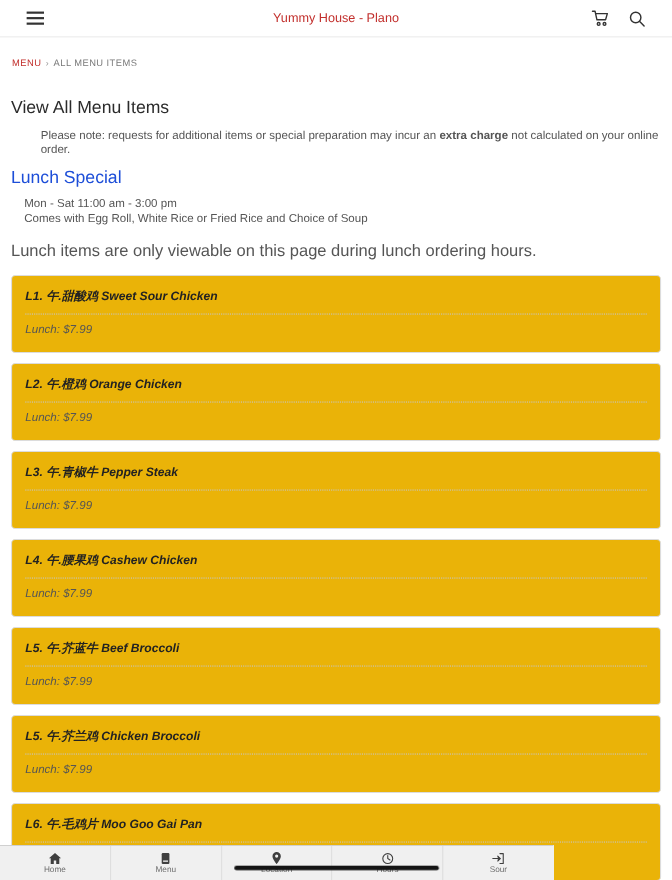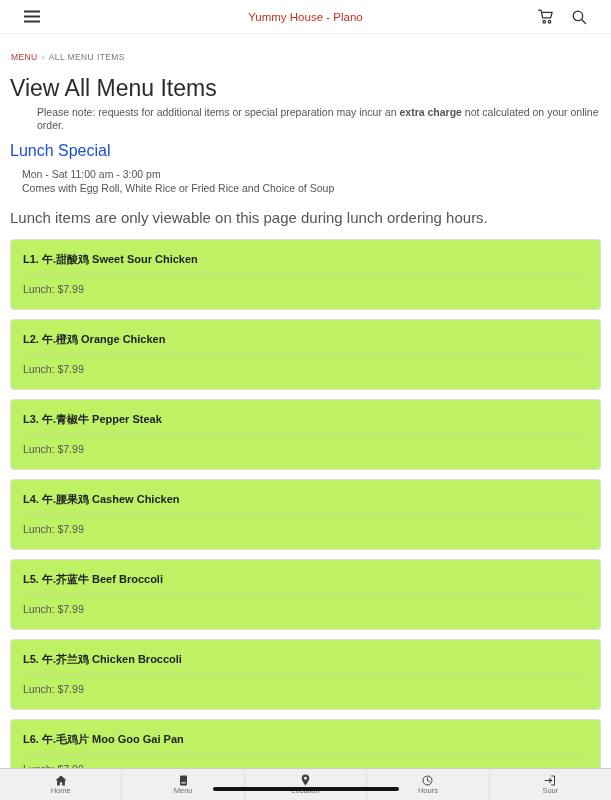--- a/index.html
+++ b/index.html
@@ -46,22 +46,22 @@
     color:#7a7a7a;
     display:flex;
     align-items:center;
     gap:4px;
   }
   .breadcrumb .crumb-link{color:var(--accent);text-decoration:none;cursor:pointer;}
   .breadcrumb .crumb-sep{color:#9a9a9a;font-size:8px;}
   
   .main{padding:0 10px;}
   .page-title{
-    margin-top:15px;
-    font-size:23px;
+    margin-top:26px;
+    font-size:16px;
     font-weight:400;
     color:#2b2b2b;
     line-height:22px;
   }
   .page-note{
     margin-top:7px;
     font-size:10.5px;
     color:#555;
     line-height:13px;
     margin-left:27px;
@@ -87,22 +87,23 @@
     color:#555;
     line-height:14px;
   }
   
   .cards{margin-top:14px;}
   .card{
     border:1px solid var(--border);
     border-radius:4px;
     padding:12px 12px 13px 12px;
     margin-bottom:9px;
-    background:#bef264;
+    background:#eab308;
     cursor:pointer;
+    font-style:italic;
   }
   .card-title{
     font-size:11px;
     font-weight:700;
     color:#222;
     line-height:14px;
   }
   .card-sep{
     border:none;
     border-bottom:1px dotted #c6c6c6;
@@ -111,21 +112,21 @@
   .card-price{
     font-size:10.5px;
     color:#555;
     line-height:13px;
   }
   .card-partial{height:30px;margin-bottom:0;}
   
   .bottom-nav{
     position:fixed;
     left:0;bottom:0;
-    width:611px;
+    width:503px;
     height:32px;
     background:#f0f0f0;
     border-top:1px solid #cccccc;
     display:flex;
     z-index:5;
   }
   .nav-item{
     flex:1;
     display:flex;
     flex-direction:column;

